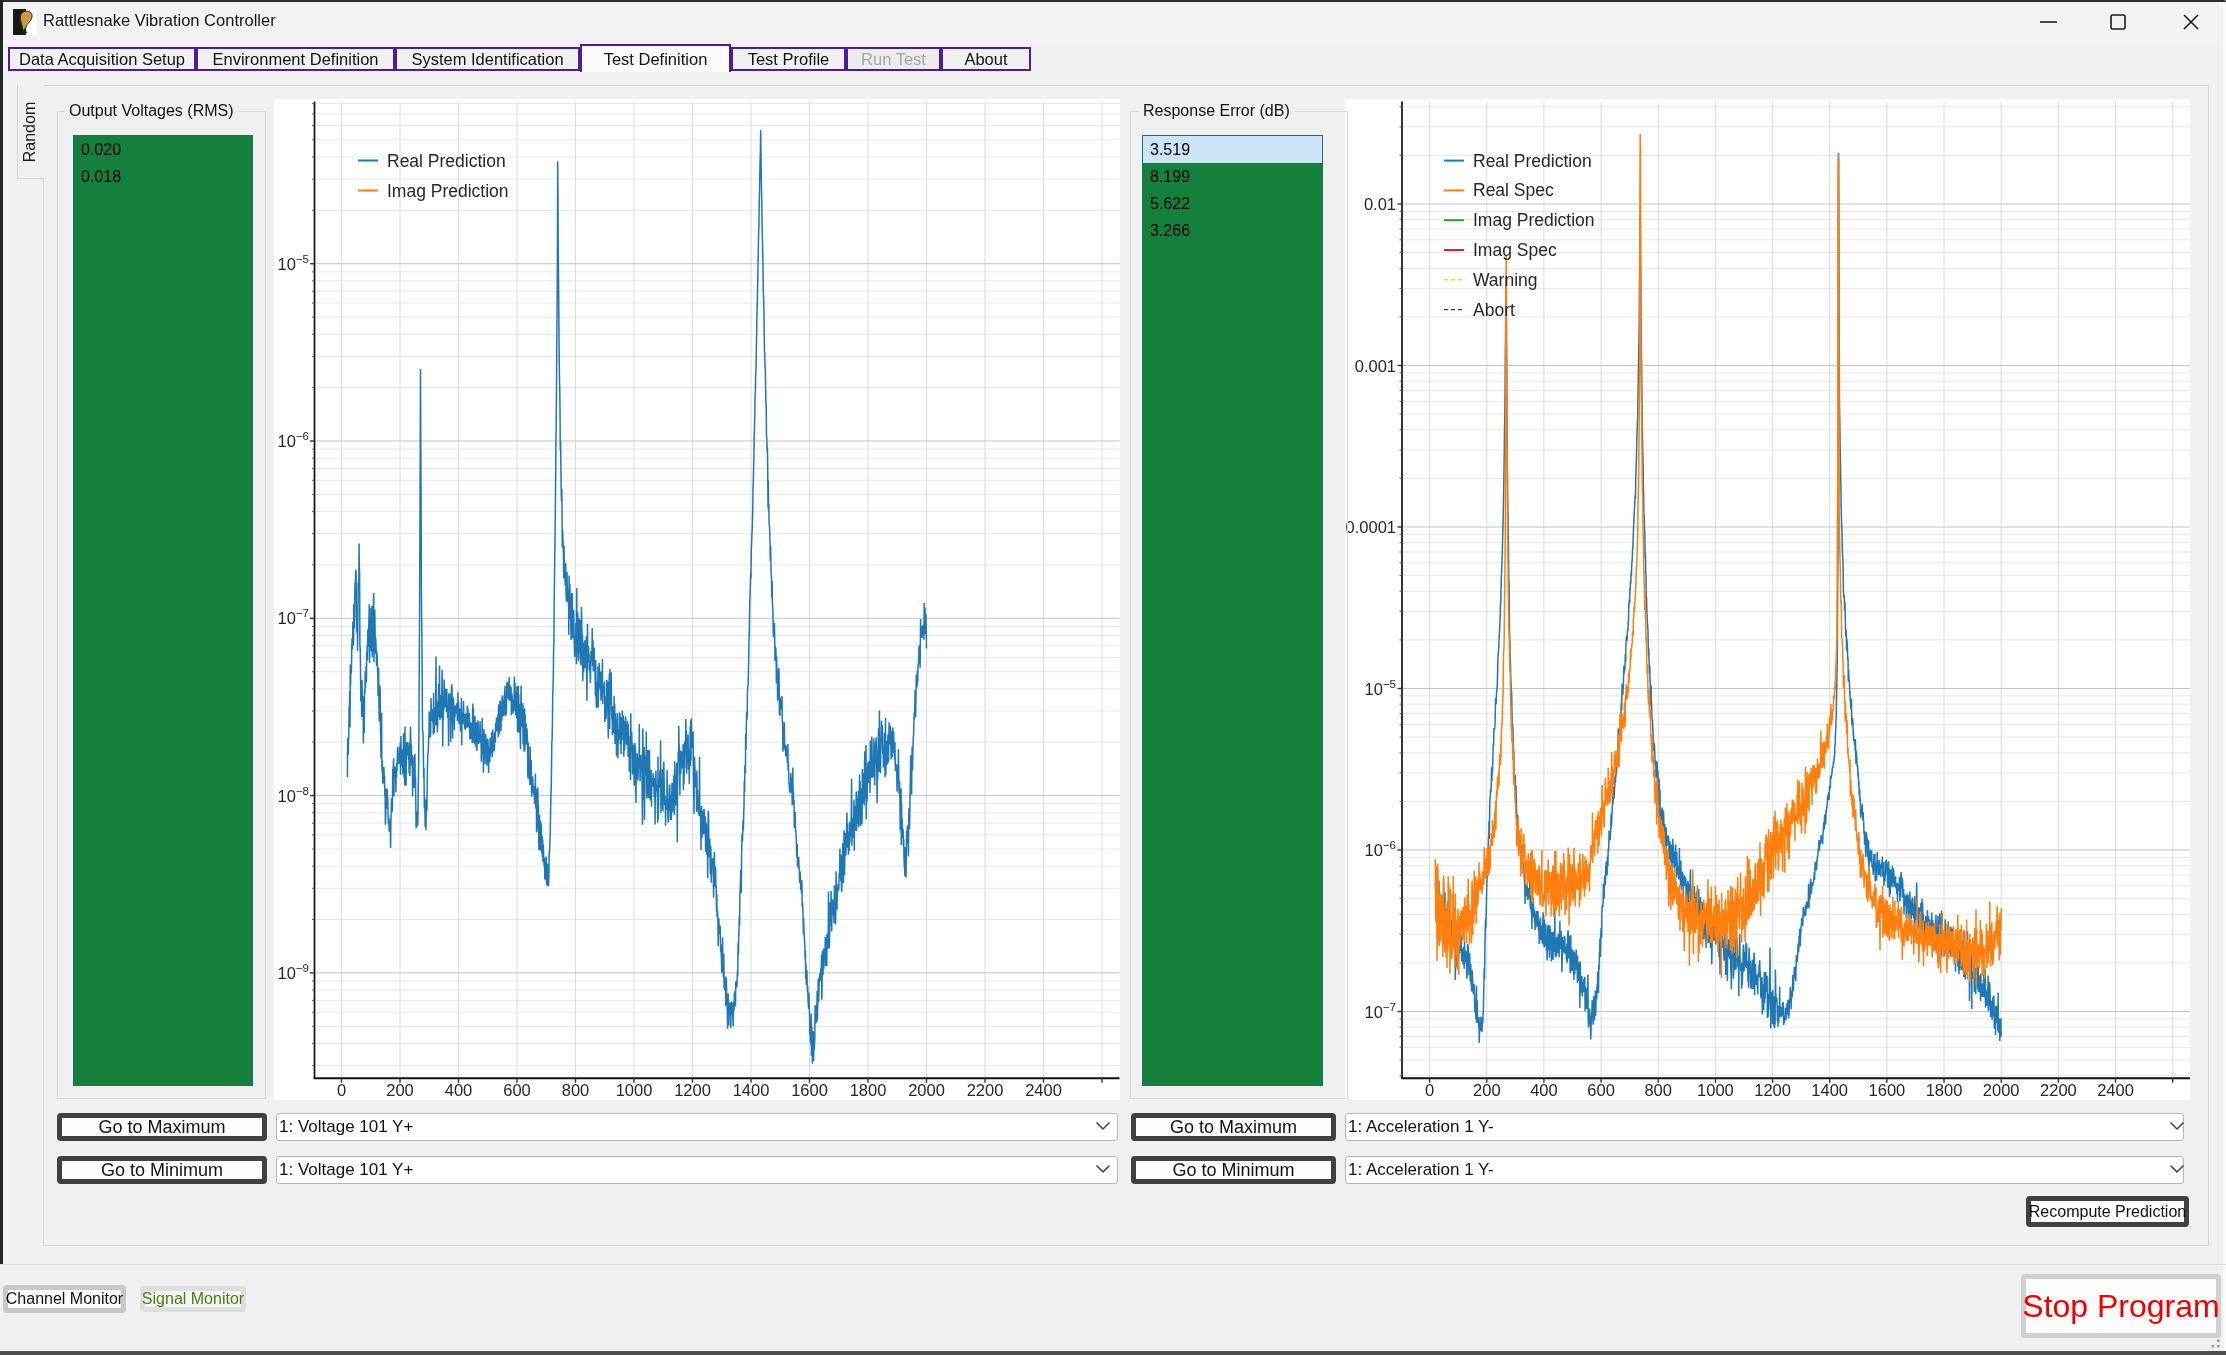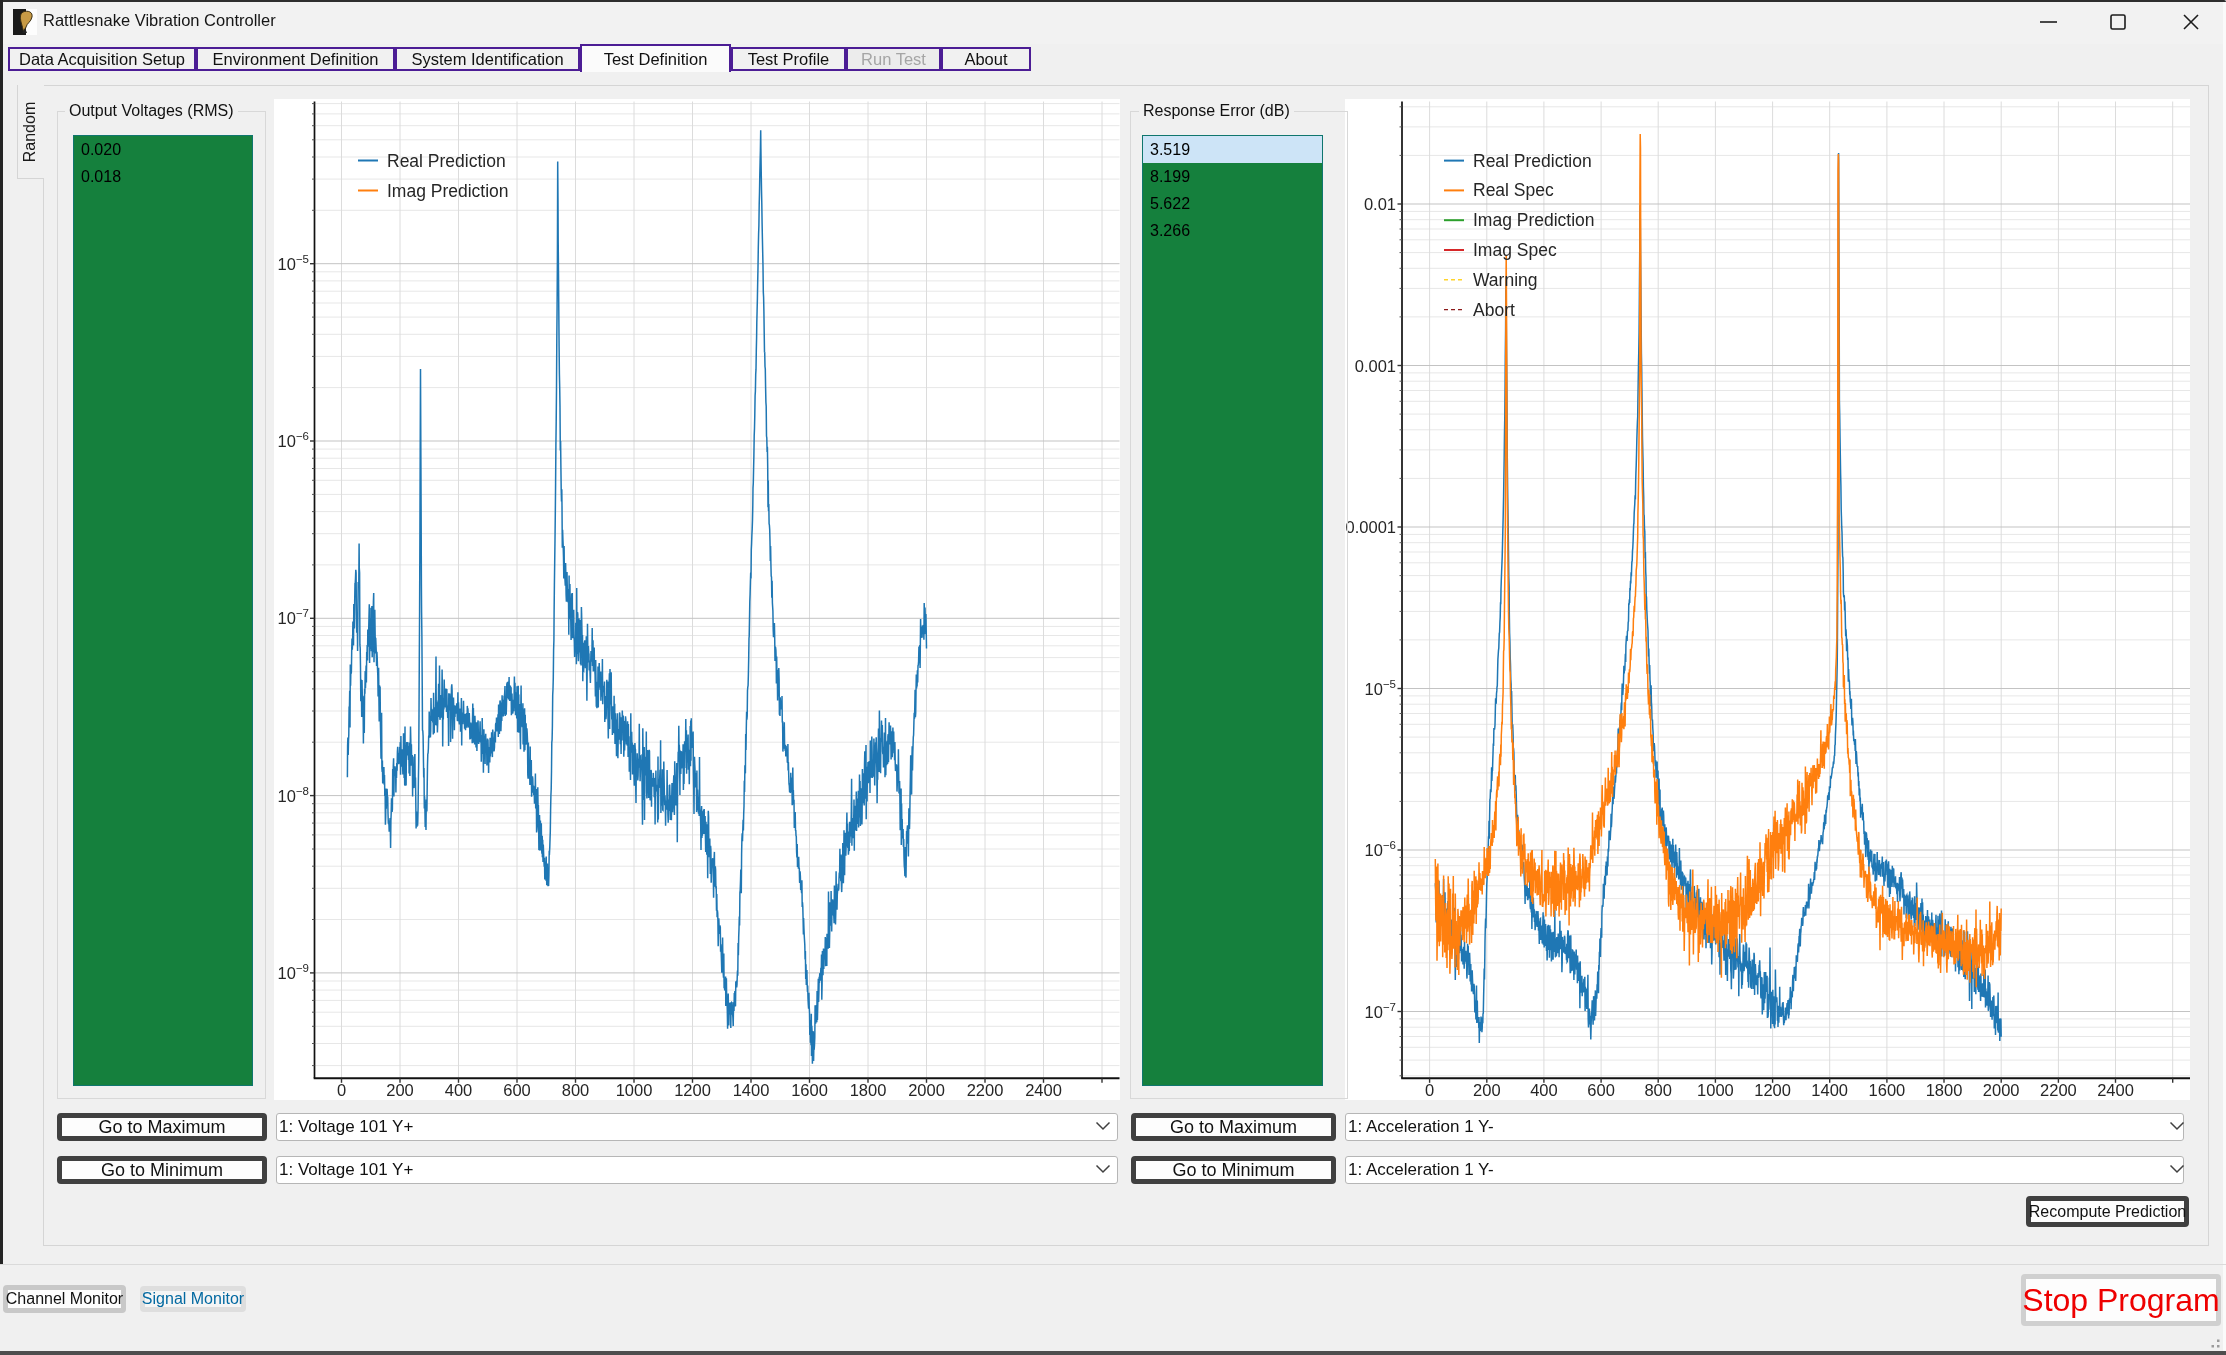--- a/index.html
+++ b/index.html
@@ -430,21 +430,21 @@
 <svg class="abs" style="left:2163px;top:1113px" width="28" height="28">
     <path d="M7.5 9.5 L14 16 L20.5 9.5" fill="none" stroke="#404040" stroke-width="1.5"></path>
   </svg>
 <svg class="abs" style="left:2163px;top:1156px" width="28" height="28">
     <path d="M7.5 9.5 L14 16 L20.5 9.5" fill="none" stroke="#404040" stroke-width="1.5"></path>
   </svg>
 <div class="btn" style="left:2026px;top:1196px;width:163px;height:31px;font-size:16px">Recompute Prediction</div>
 
 <div class="abs" style="left:0;top:1264px;width:2226px;height:1px;background:#dadada"></div>
 <div class="btn" style="left:3px;top:1285px;width:123px;height:28px;font-size:16px;border-color:#c8c8c8">Channel Monitor</div>
-<div class="btn" style="left:140px;top:1286px;width:106px;height:26px;font-size:16px;background:#f5f5f5;border-color:#dedede;color:#0369a1">Signal Monitor</div>
-<div class="btn" style="left:2021px;top:1274px;width:200px;height:52px;font-size:32px;letter-spacing:0;color:#ee0000;border-color:#d0d0d0">Stop Program</div>
+<div class="btn" style="left:140px;top:1286px;width:106px;height:26px;font-size:16px;background:#f5f5f5;border-color:#dedede;color:#4d7c0f">Signal Monitor</div>
+<div class="btn" style="left:2021px;top:1274px;width:200px;height:64px;font-size:32px;letter-spacing:0;color:#ee0000;border-color:#d0d0d0">Stop Program</div>
 <svg class="abs" style="left:2206px;top:1334px" width="16" height="16">
     <g fill="#9a9a9a">
       <rect x="11" y="11" width="2.5" height="2.5"></rect>
       <rect x="11" y="5.5" width="2.5" height="2.5"></rect>
       <rect x="5.5" y="11" width="2.5" height="2.5"></rect>
     </g>
   </svg>
 
 </body></html>

